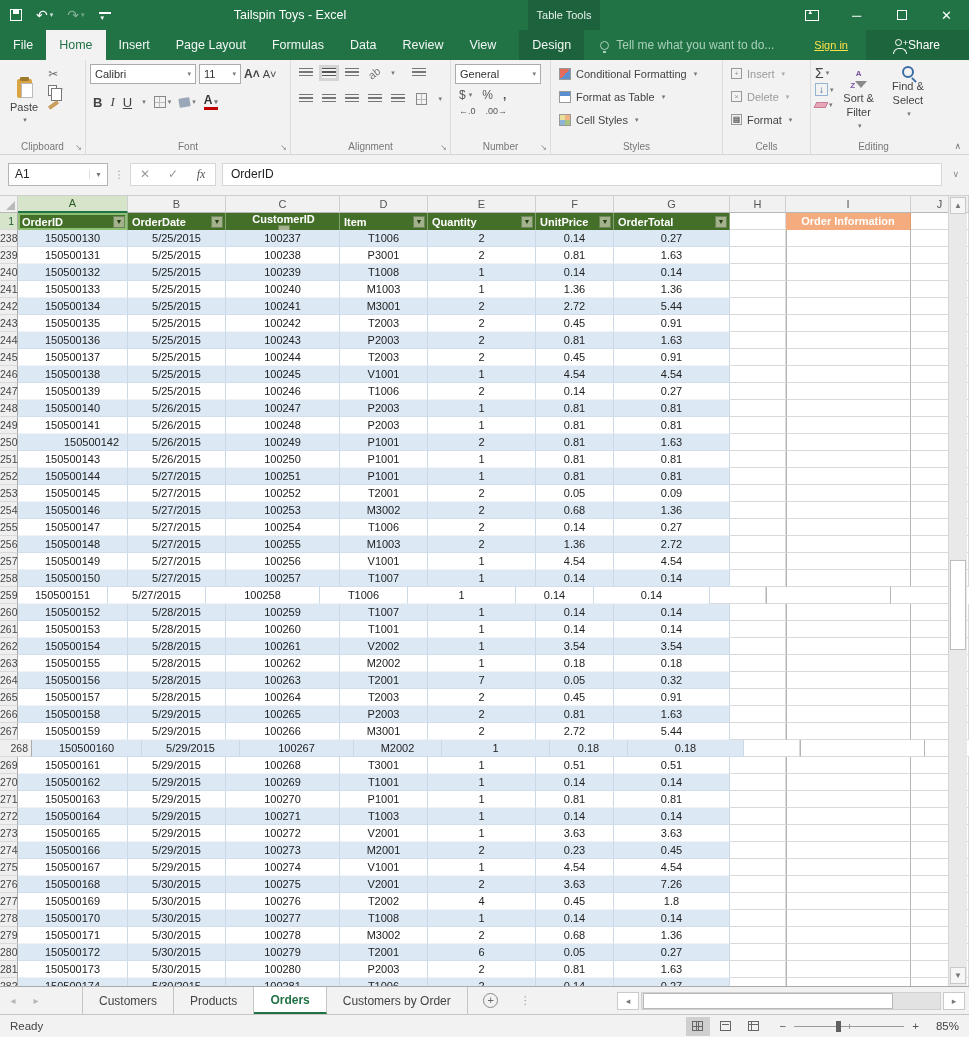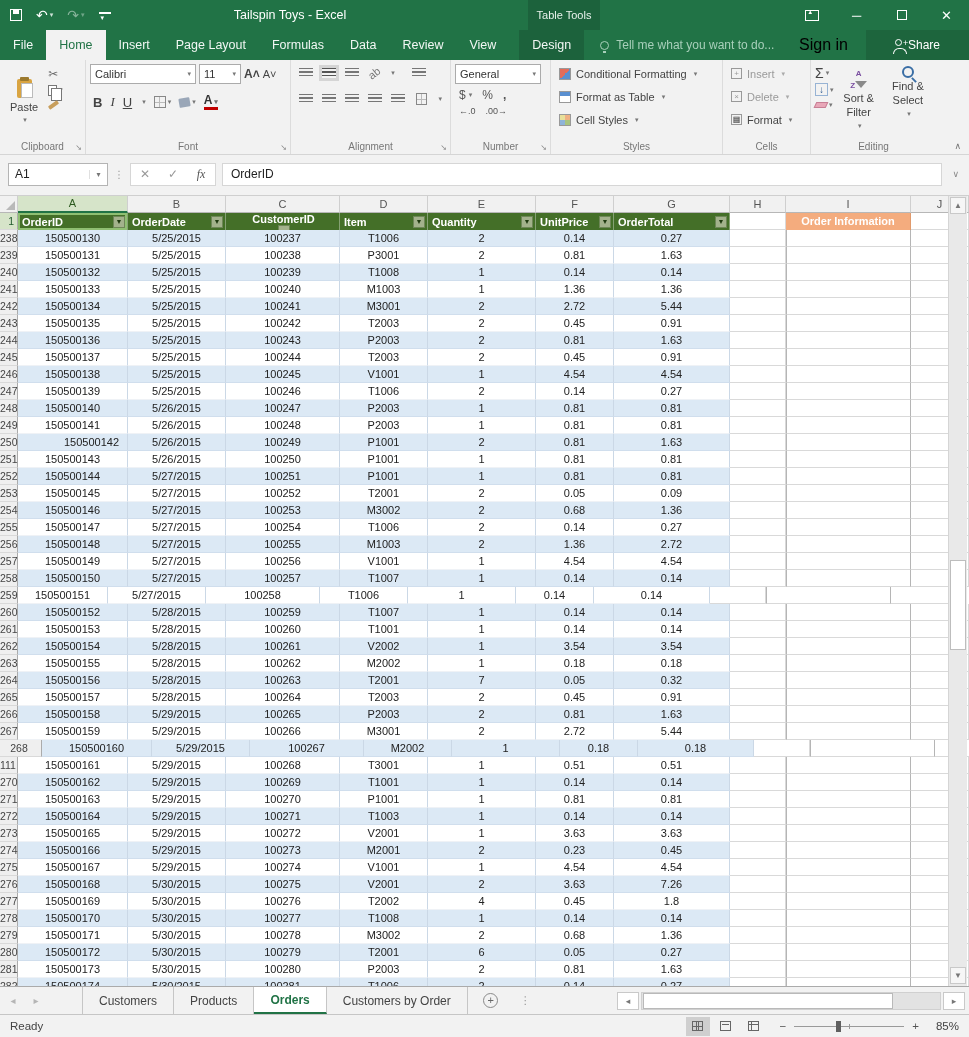--- a/index.html
+++ b/index.html
@@ -26,21 +26,21 @@
   .restore { width:10px; height:10px; border:1px solid #fff; }
 
   
   .tabbar { position:absolute; left:0; top:30px; width:969px; height:30px; background:#217346; display:flex; align-items:stretch; }
   .rtab { padding:0 13px; line-height:30px; font-size:12.5px; color:#f2f7f4; white-space:nowrap; }
   .rtab.active { background:#f2f2f2; color:#217346; }
   .rtab.contextual { background:rgba(0,0,0,.14); margin-left:10px; }
   .tellme { flex:1; display:flex; align-items:center; gap:7px; padding-left:16px; color:#a8cfba; font-size:12px; }
   .bulb { width:9px; height:9px; border:1px solid #a8cfba; border-radius:50%; position:relative; }
   .bulb::after { content:""; position:absolute; left:2px; top:9px; width:3px; height:2px; background:#a8cfba; }
-  .signin { line-height:30px; font-size:16px; color:#000000; padding:0 18px; }
+  .signin { line-height:30px; font-size:11px; color:#fde047; padding:0 18px;text-decoration:underline; }
   .sharebtn { display:flex; align-items:center; gap:6px; padding:0 29px; background:rgba(0,0,0,.12); color:#fff; font-size:12px; }
   .person { width:7px; height:7px; border:1.5px solid #fff; border-radius:50%; position:relative; top:-3px; }
   .person::after { content:"+"; position:absolute; left:7px; top:-2px; font-size:9px; color:#fff; }
   .person::before { content:""; position:absolute; left:-3px; top:8px; width:12px; height:5px; border:1.5px solid #fff; border-bottom:none; border-radius:6px 6px 0 0; }
 
   
   .ribbon { position:absolute; left:0; top:60px; width:969px; height:95px; background:#f2f2f2; border-bottom:1px solid #d5d5d5; display:flex; font-size:11px; color:#444; }
   .rgroup { position:relative; height:100%; border-right:1px solid #dcdcdc; padding:4px 4px 16px 4px; display:flex; gap:4px; }
   .glabel { position:absolute; bottom:2px; left:0; right:0; text-align:center; font-size:10px; color:#777; }
   .launcher { position:absolute; bottom:2px; right:3px; font-size:8px; color:#888; }
@@ -824,34 +824,34 @@
         <div class="cell band bandB" style="width: 114px;">100266</div>
         <div class="cell band bandB" style="width: 88px;">M3001</div>
         <div class="cell band bandB" style="width: 108px;">2</div>
         <div class="cell band bandB" style="width: 78px;">2.72</div>
         <div class="cell band bandB" style="width: 116px;">5.44</div>
         <div class="cell plainc" style="width: 56px;"></div>
         <div class="cell infoc" style="width: 125px;"></div>
         <div class="cell plainc" style="width: 58px;"></div>
       </div>
       <div class="grow">
-        <div class="gut" style="width: 42px; text-align: center;">268</div>
+        <div class="gut" style="width: 32px;">268</div>
         <div class="cell band bandA" style="width: 110px;">150500160</div>
         <div class="cell band bandA" style="width: 98px;">5/29/2015</div>
         <div class="cell band bandA" style="width: 114px;">100267</div>
         <div class="cell band bandA" style="width: 88px;">M2002</div>
         <div class="cell band bandA" style="width: 108px;">1</div>
         <div class="cell band bandA" style="width: 78px;">0.18</div>
         <div class="cell band bandA" style="width: 116px;">0.18</div>
         <div class="cell plainc" style="width: 56px;"></div>
         <div class="cell infoc" style="width: 125px;"></div>
         <div class="cell plainc" style="width: 58px;"></div>
       </div>
       <div class="grow">
-        <div class="gut" style="width: 18px;">111</div>
+        <div class="gut" style="width: 18px;">269</div>
         <div class="cell band bandB" style="width: 110px;">150500161</div>
         <div class="cell band bandB" style="width: 98px;">5/29/2015</div>
         <div class="cell band bandB" style="width: 114px;">100268</div>
         <div class="cell band bandB" style="width: 88px;">T3001</div>
         <div class="cell band bandB" style="width: 108px;">1</div>
         <div class="cell band bandB" style="width: 78px;">0.51</div>
         <div class="cell band bandB" style="width: 116px;">0.51</div>
         <div class="cell plainc" style="width: 56px;"></div>
         <div class="cell infoc" style="width: 125px;"></div>
         <div class="cell plainc" style="width: 58px;"></div>

